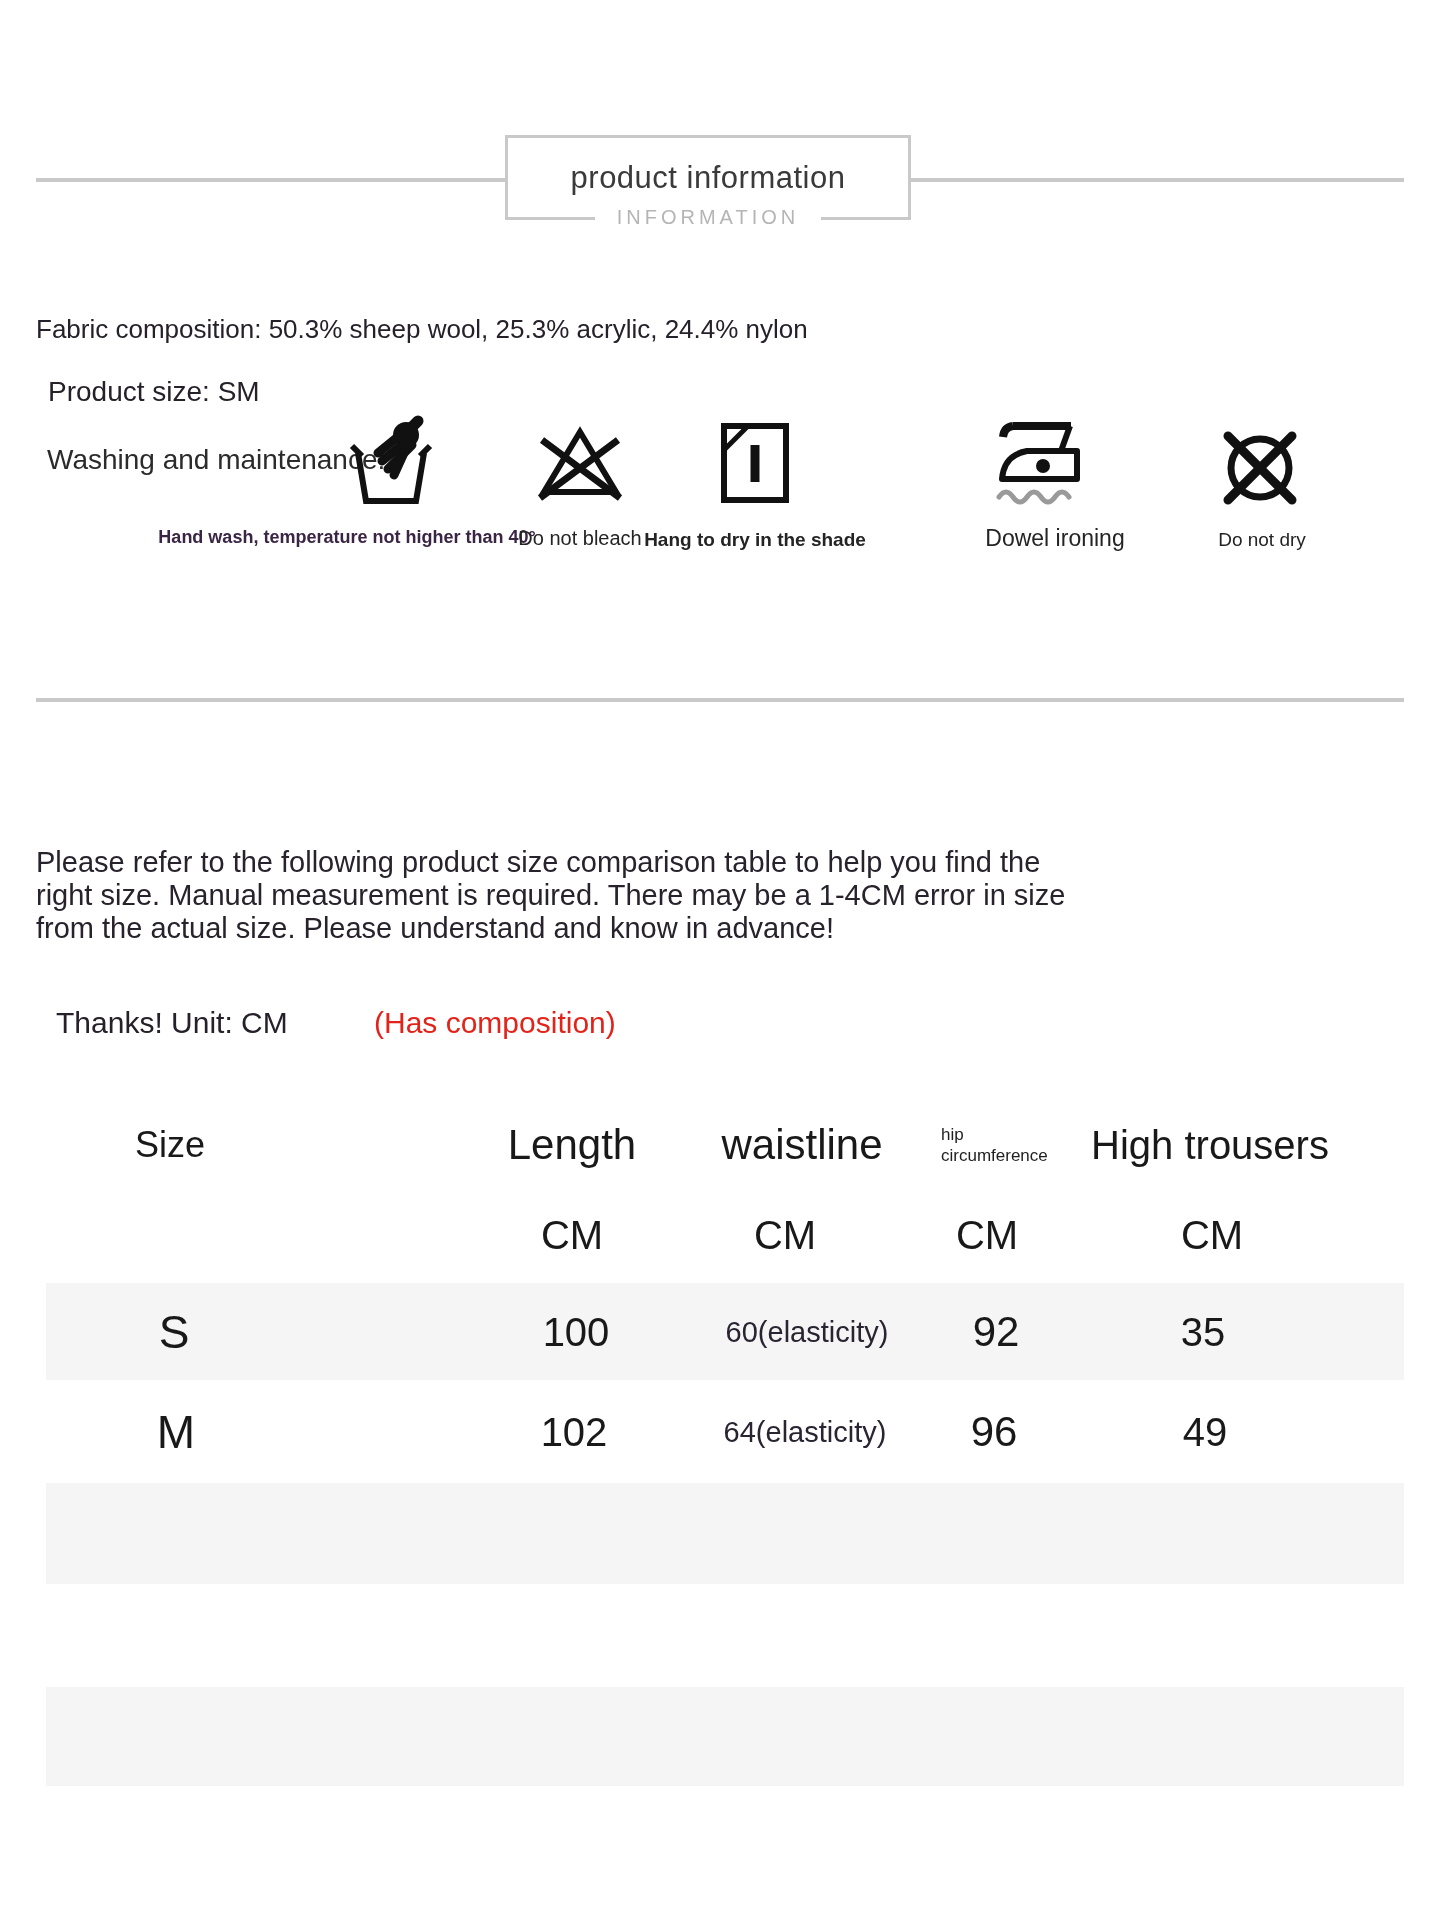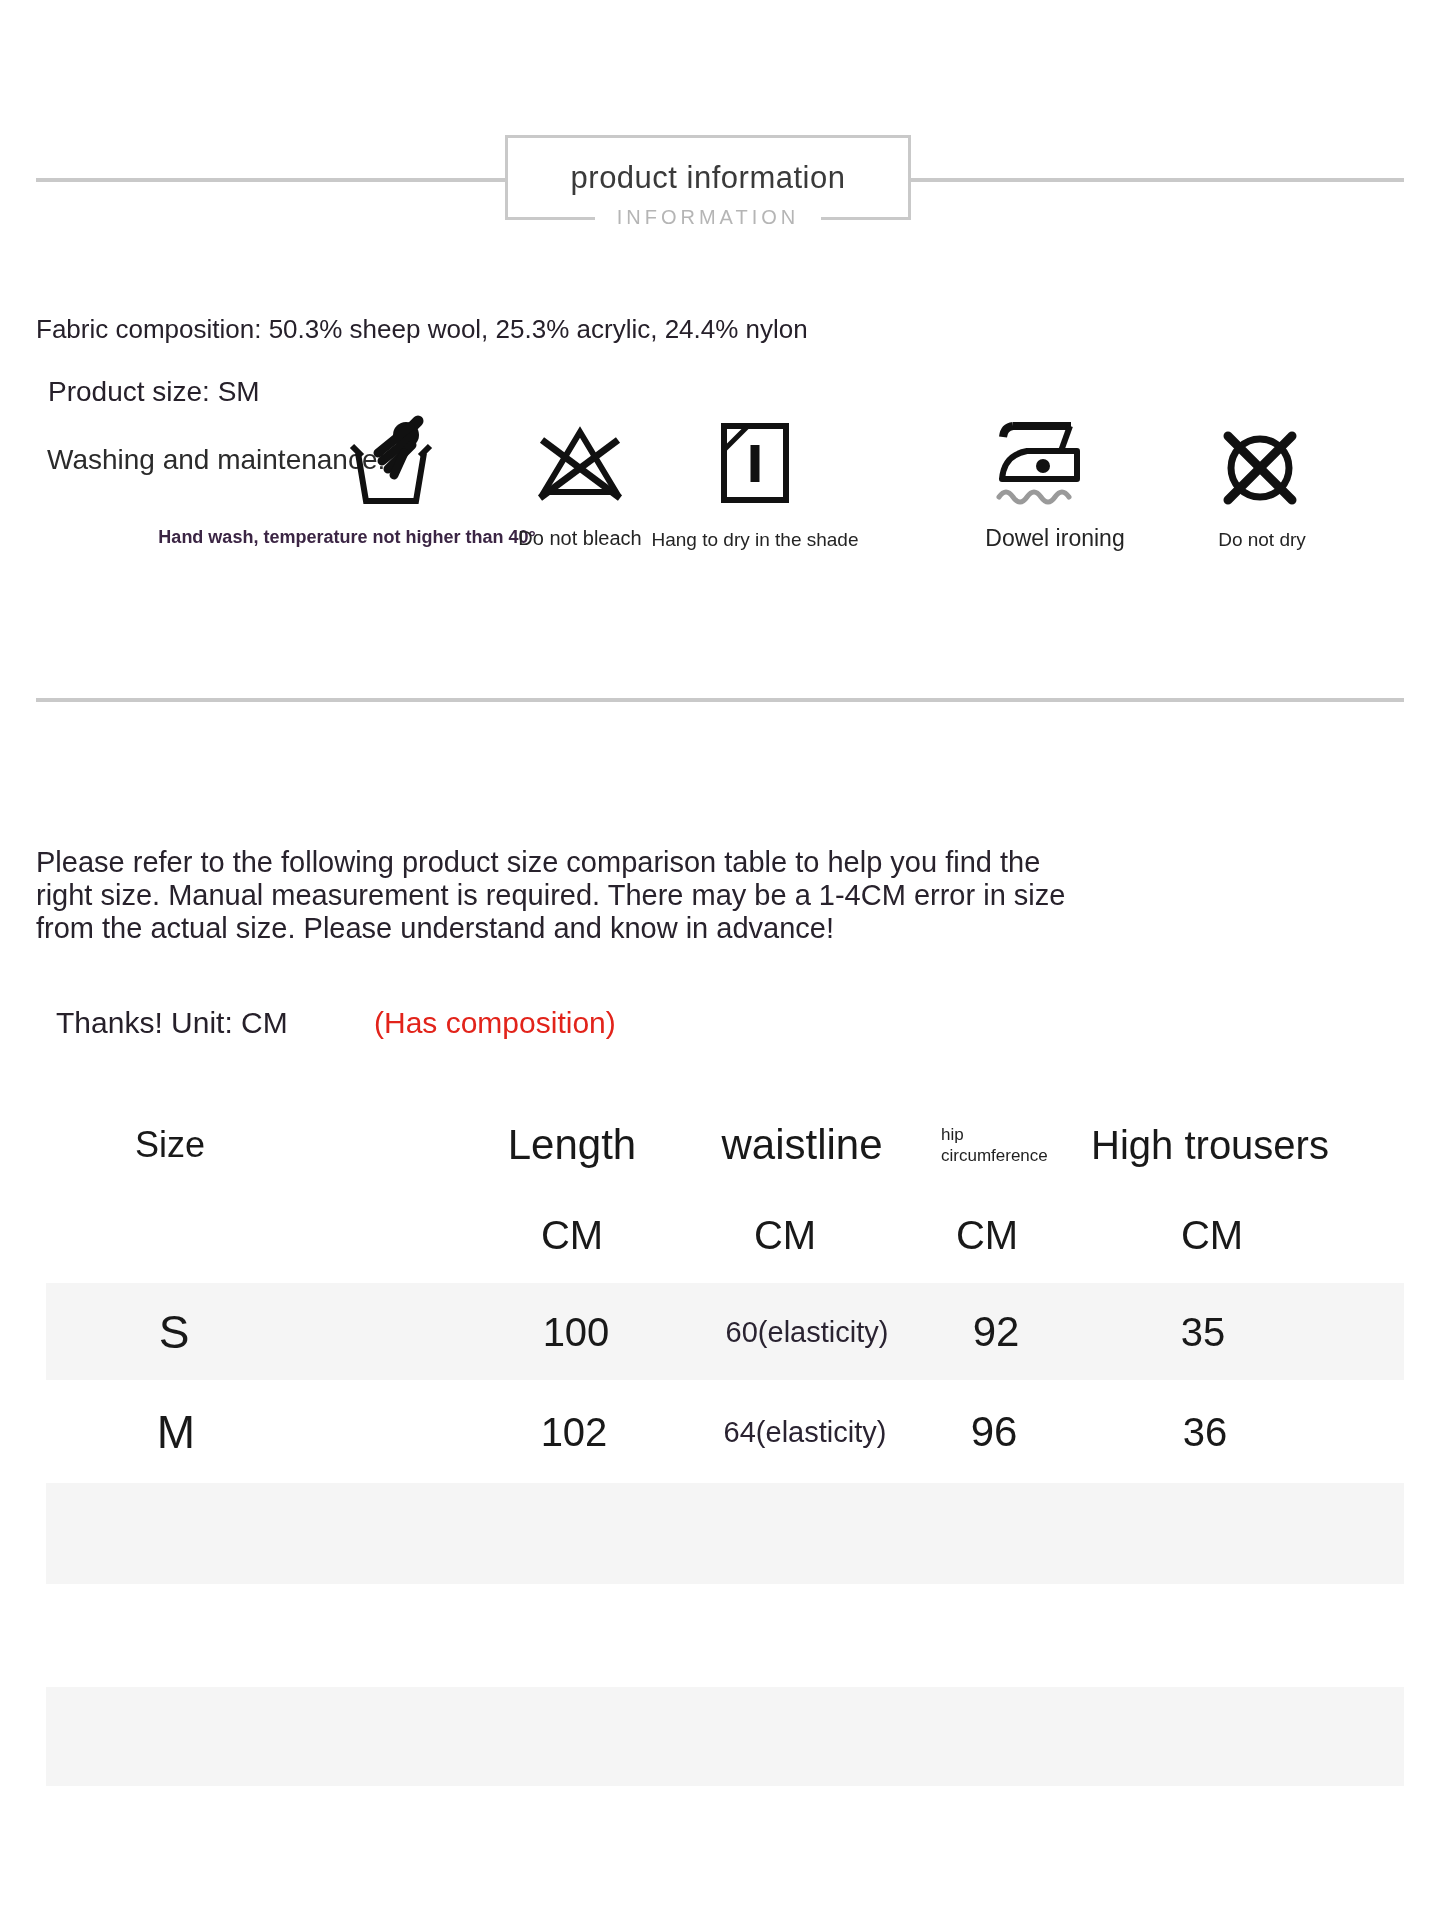--- a/index.html
+++ b/index.html
@@ -25,21 +25,21 @@
   #line-name   { left:47px; top:251px; font-size:28px; }
   #line-fabric { left:36px; top:314px; font-size:26px; }
   #line-size   { left:48px; top:376px; font-size:28px;text-align:center; }
   #line-care   { left:47px; top:444px; font-size:28px; color:#2b2b2b; }
 
   
   .care-icon { position:absolute; z-index:3; }
   .care-cap { position:absolute; transform:translateX(-50%); white-space:nowrap; color:#242424; }
   #cap1 { left:347px; top:527px; font-size:18px; font-weight:bold; color:#3b2544; }
   #cap2 { left:580px; top:527px; font-size:20px; }
-  #cap3 { left:755px; top:529px; font-size:19px; }
+  #cap3 { left:755px; top:529px; font-size:19px;font-weight:bold; }
   #cap4 { left:1055px; top:525px; font-size:23px; }
   #cap5 { left:1262px; top:529px; font-size:19px; }
 
   
   #size-note { position:absolute; left:36px; top:846px; font-size:29px; line-height:33px; color:#28222c; }
 
   
   #unit-line { position:absolute; left:47px; top:1006px; font-size:30px;margin-left:9px; }
   #unit-elastic { position:absolute; left:318px; top:0; white-space:nowrap; }
 
@@ -156,20 +156,20 @@
       <div class="cell waist-val" style="left:761px">60(elasticity)</div>
       <div class="cell" style="left:950px;font-size:42px">92</div>
       <div class="cell" style="left:1157px;font-size:40px">35</div>
     </div>
 
     <div class="trow" style="top:277px;height:104px">
       <div class="cell" style="left:132px;font-size:46px">M</div>
       <div class="cell" style="left:530px;font-size:40px">102</div>
       <div class="cell waist-val" style="left:761px">64(elasticity)</div>
       <div class="cell" style="left:950px;font-size:42px">96</div>
-      <div class="cell" style="left:1161px;font-size:40px">36</div>
+      <div class="cell" style="left:1161px;font-size:40px">49</div>
     </div>
 
     <div class="trow gray" style="top:380px;height:101px"></div>
     <div class="trow gray" style="top:584px;height:99px"></div>
   </div>
 
 </div>
 
 </body></html>

